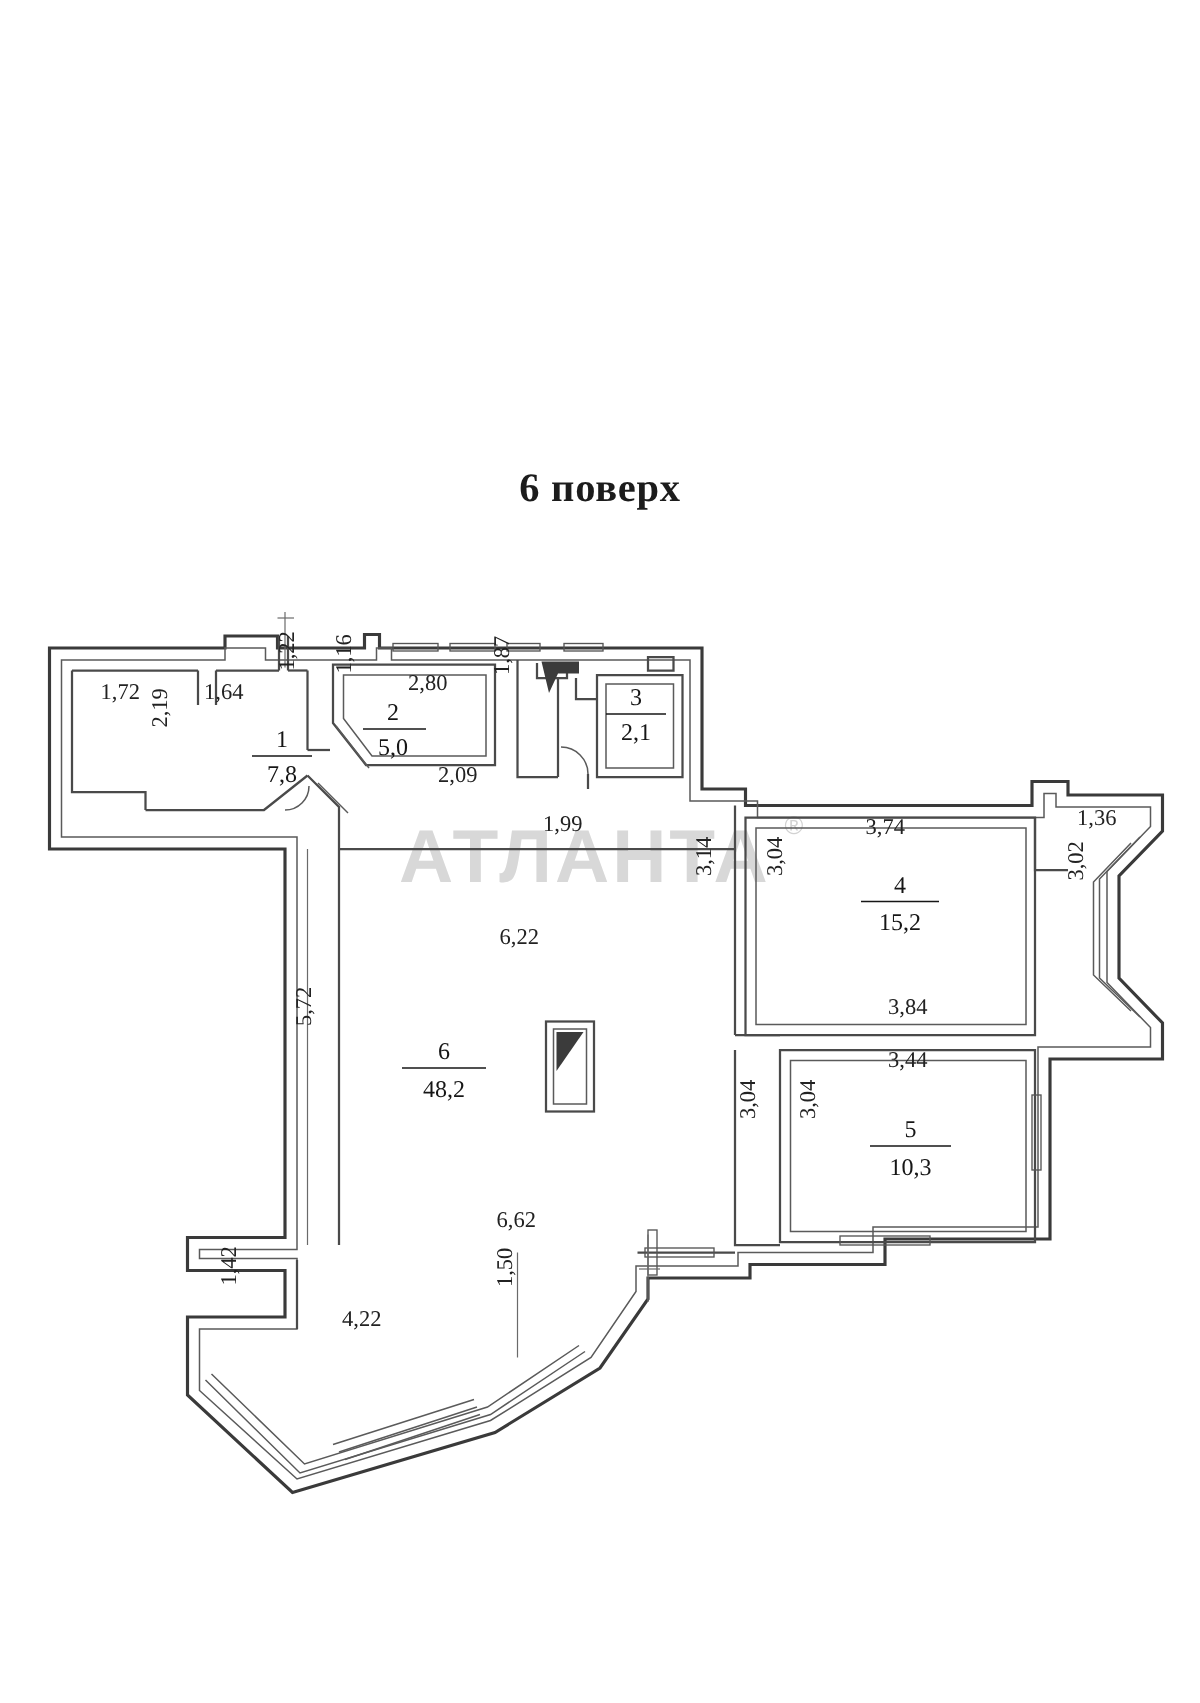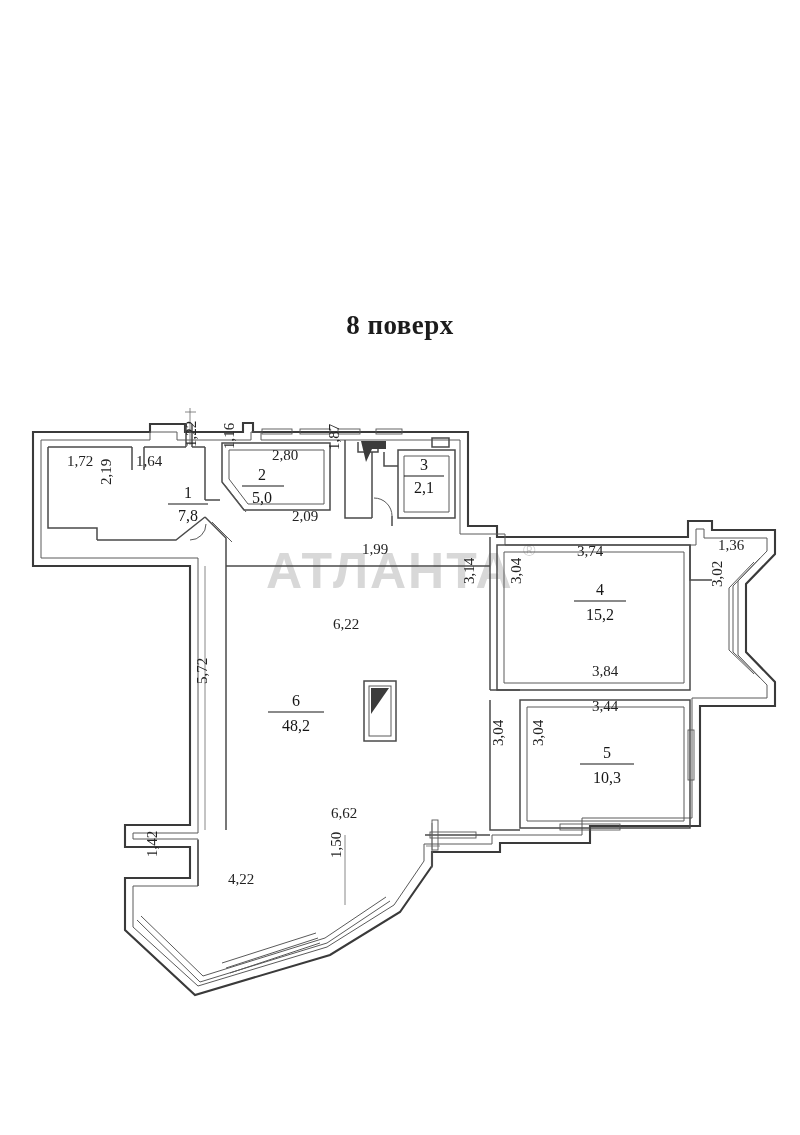--- a/index.html
+++ b/index.html
@@ -107,21 +107,21 @@
     font-size: 17px;
     fill: #d2d2d2;
     user-select: none;
   }
 </style>
 </head>
 <body>
 
 <div id="plan-root">
 
-  <div class="plan-title">8 поверх</div>
+  <div class="plan-title">6 поверх</div>
 
   <svg class="floorplan" viewBox="0 0 800 1135">
 
     <g>
       <text class="watermark-text" x="266" y="588">АТЛАНТА</text>
       <text class="watermark-reg" x="523" y="556">®</text>
     </g>
 
     <g>
 

